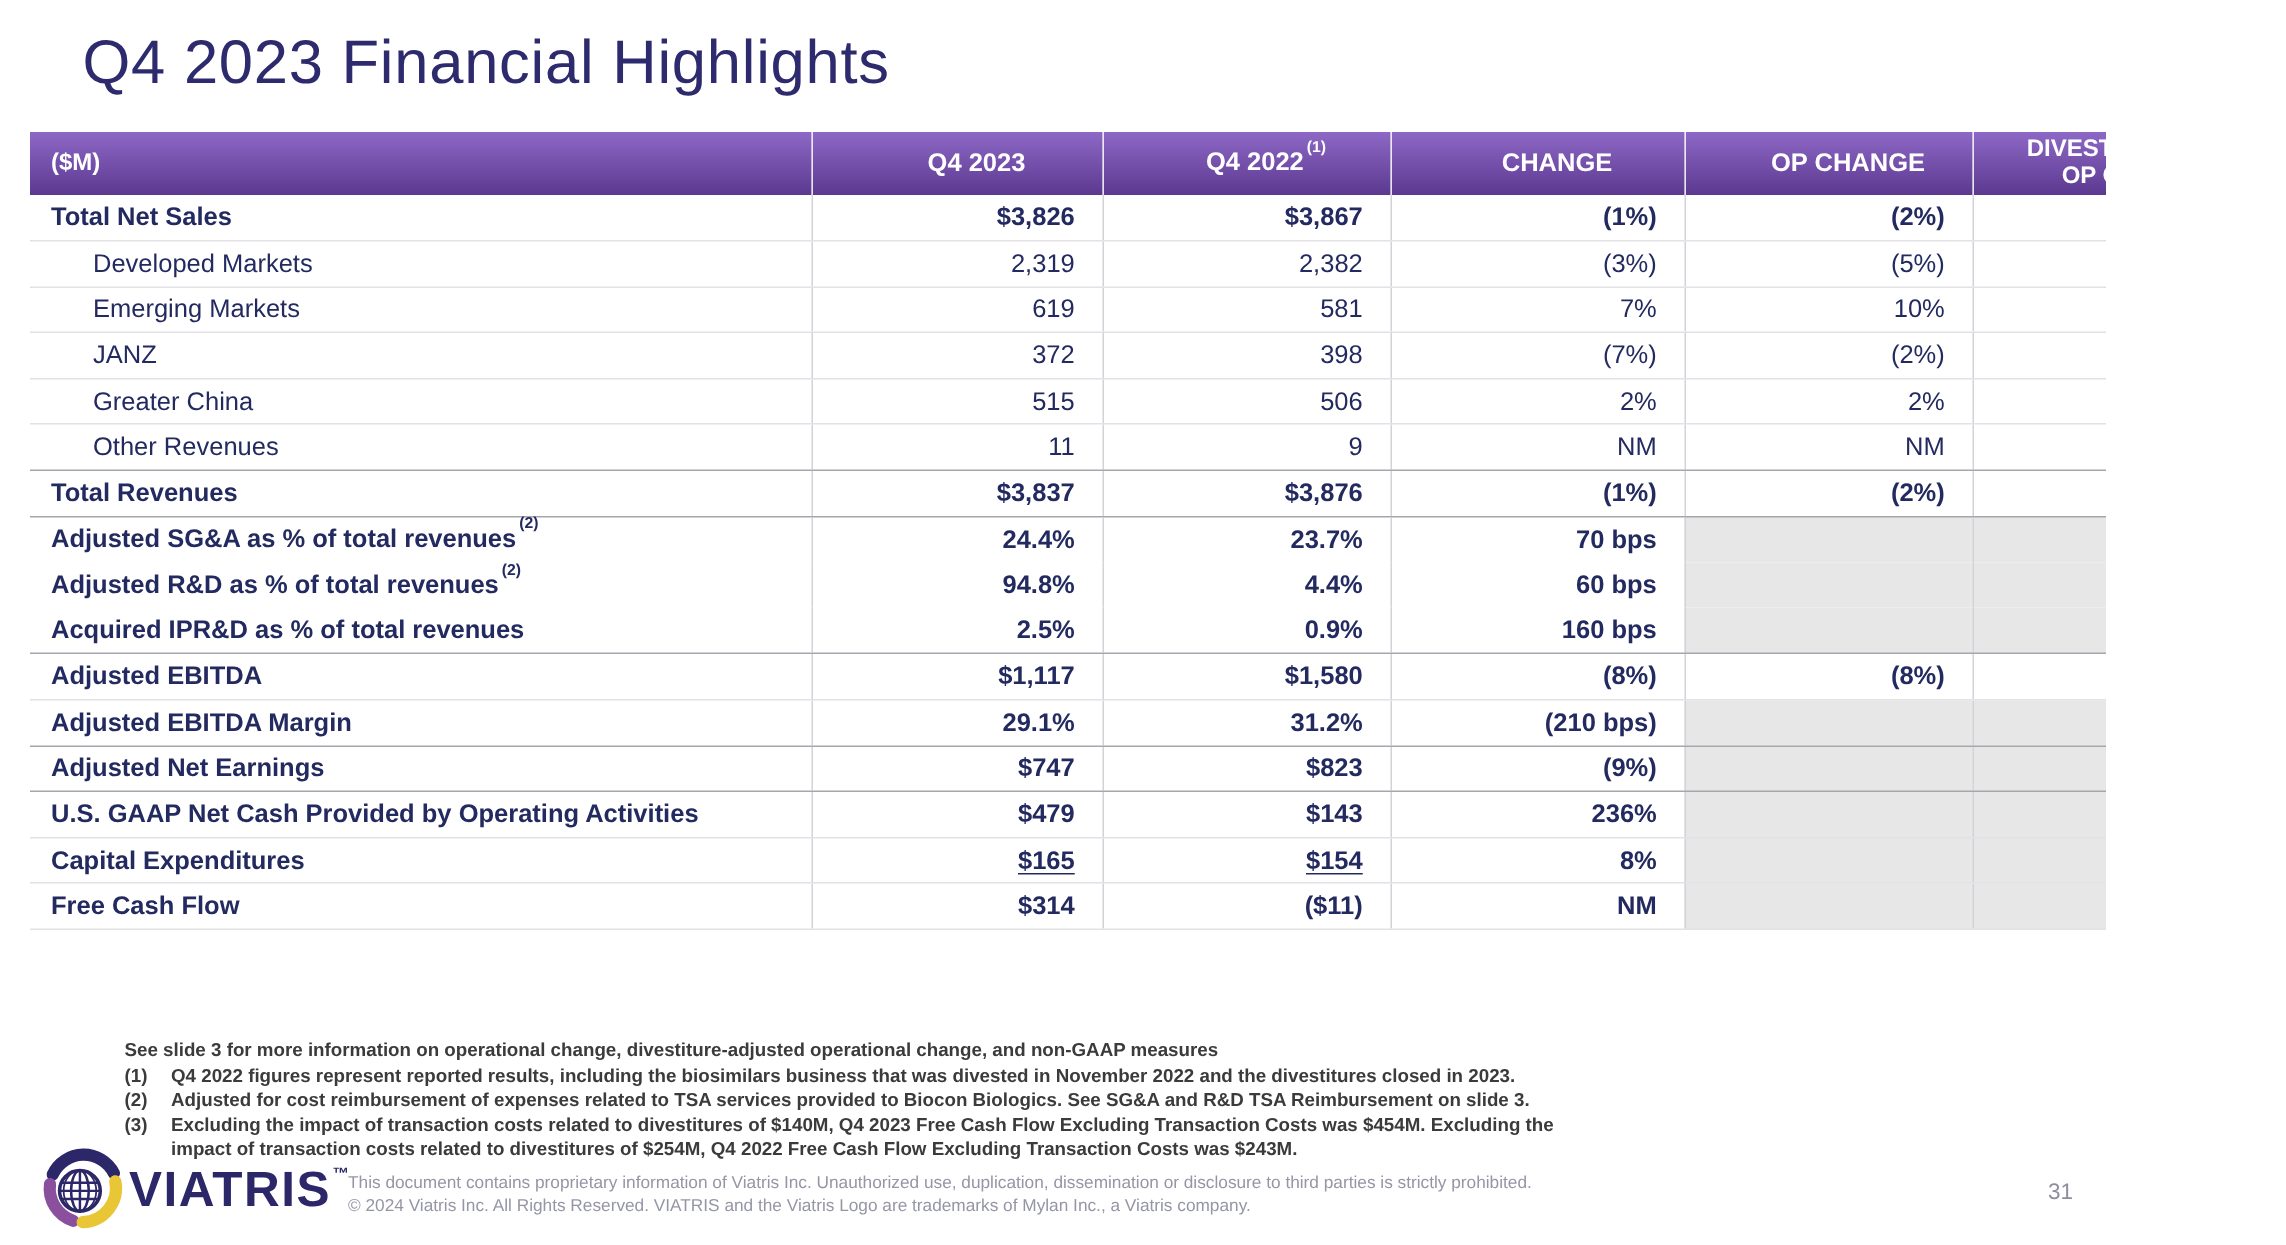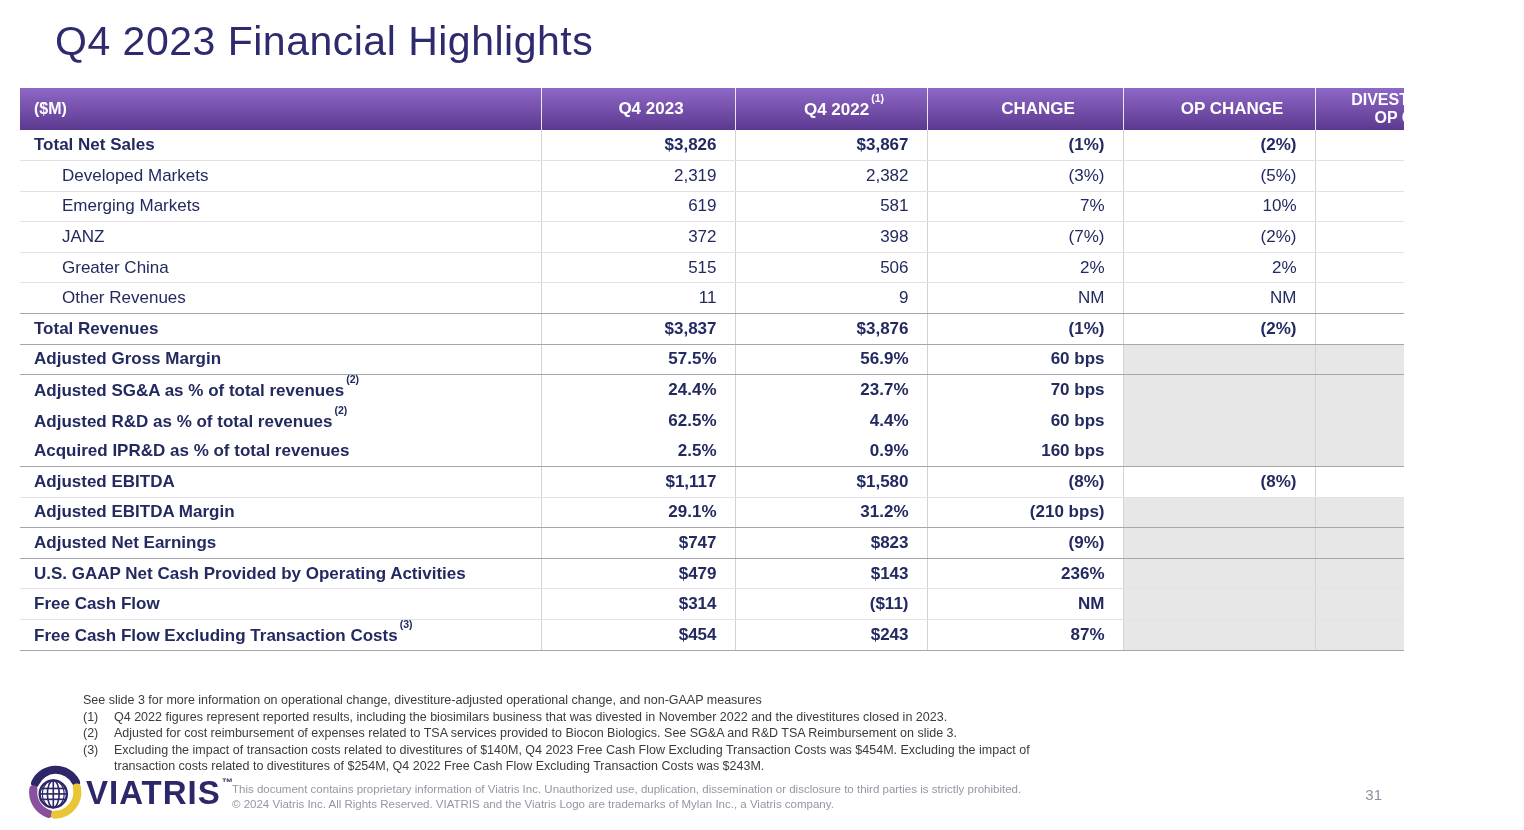--- a/index.html
+++ b/index.html
@@ -36,21 +36,21 @@
   .fin-table tbody tr.no-sep td { border-bottom:none; }
   .fin-table td.label { text-align:left; padding-left:14px; }
   .fin-table td.label.indent { padding-left:42px; }
   .fin-table td.val { text-align:right; padding-right:18px; }
   .fin-table .b { font-weight:bold; }
   .fin-table td.gray { background:#e7e7e7; }
   .fin-table td.u { text-decoration:underline; text-underline-offset:3px; }
 
   .footnotes {
     position:absolute; left:83px; top:692px; width:990px;
-    font-size:12.5px; color:#3b3b3b; line-height:16.5px;
+    font-size:12.5px; color:#3b3b3b; line-height:16.5px;font-weight:bold;
   }
   .footnote-item { display:grid; grid-template-columns:31px 1fr; }
 
   .footer-logo { position:absolute; left:26px; top:764px; display:flex; align-items:center; }
   .footer-logo svg { display:block; }
   .brand-wordmark {
     font-size:33px; font-weight:bold; color:#2b2768; letter-spacing:1px; 
   }
   .brand-tm { font-size:11px; font-weight:bold; color:#2b2768; vertical-align:18px; margin-left:1px; }
 
@@ -142,39 +142,31 @@
           <td class="val">NM</td>
         </tr>
         <tr class="group-end">
           <td class="label b">Total Revenues</td>
           <td class="val b">$3,837</td>
           <td class="val b">$3,876</td>
           <td class="val b">(1%)</td>
           <td class="val b">(2%)</td>
           <td class="val b">1%</td>
         </tr>
-        <tr class="group-end">
-          <td class="label b">Adjusted Gross Margin</td>
-          <td class="val b">57.5%</td>
-          <td class="val b">56.9%</td>
-          <td class="val b">60 bps</td>
-          <td class="val b gray"></td>
-          <td class="val b gray"></td>
-        </tr>
         <tr class="no-sep">
           <td class="label b">Adjusted SG&amp;A as % of total revenues<sup>(2)</sup></td>
           <td class="val b">24.4%</td>
           <td class="val b">23.7%</td>
           <td class="val b">70 bps</td>
           <td class="val b gray"></td>
           <td class="val b gray"></td>
         </tr>
         <tr class="no-sep">
           <td class="label b">Adjusted R&amp;D as % of total revenues<sup>(2)</sup></td>
-          <td class="val b">62.5%</td>
+          <td class="val b">94.8%</td>
           <td class="val b">4.4%</td>
           <td class="val b">60 bps</td>
           <td class="val b gray"></td>
           <td class="val b gray"></td>
         </tr>
         <tr class="group-end">
           <td class="label b">Acquired IPR&amp;D as % of total revenues</td>
           <td class="val b">2.5%</td>
           <td class="val b">0.9%</td>
           <td class="val b">160 bps</td>
@@ -207,32 +199,32 @@
         </tr>
         <tr class="">
           <td class="label b">U.S. GAAP Net Cash Provided by Operating Activities</td>
           <td class="val b">$479</td>
           <td class="val b">$143</td>
           <td class="val b">236%</td>
           <td class="val b gray"></td>
           <td class="val b gray"></td>
         </tr>
         <tr class="">
+          <td class="label b">Capital Expenditures</td>
+          <td class="val b u">$165</td>
+          <td class="val b u">$154</td>
+          <td class="val b">8%</td>
+          <td class="val b gray"></td>
+          <td class="val b gray"></td>
+        </tr>
+        <tr class="">
           <td class="label b">Free Cash Flow</td>
           <td class="val b">$314</td>
           <td class="val b">($11)</td>
           <td class="val b">NM</td>
-          <td class="val b gray"></td>
-          <td class="val b gray"></td>
-        </tr>
-        <tr class="group-end">
-          <td class="label b">Free Cash Flow Excluding Transaction Costs<sup>(3)</sup></td>
-          <td class="val b">$454</td>
-          <td class="val b">$243</td>
-          <td class="val b">87%</td>
           <td class="val b gray"></td>
           <td class="val b gray"></td>
         </tr>
       </tbody>
   </table>
 
   <div class="footnotes">
     <div>See slide 3 for more information on operational change, divestiture-adjusted operational change, and non-GAAP measures</div>
     <div class="footnote-item">
       <span>(1)</span>

